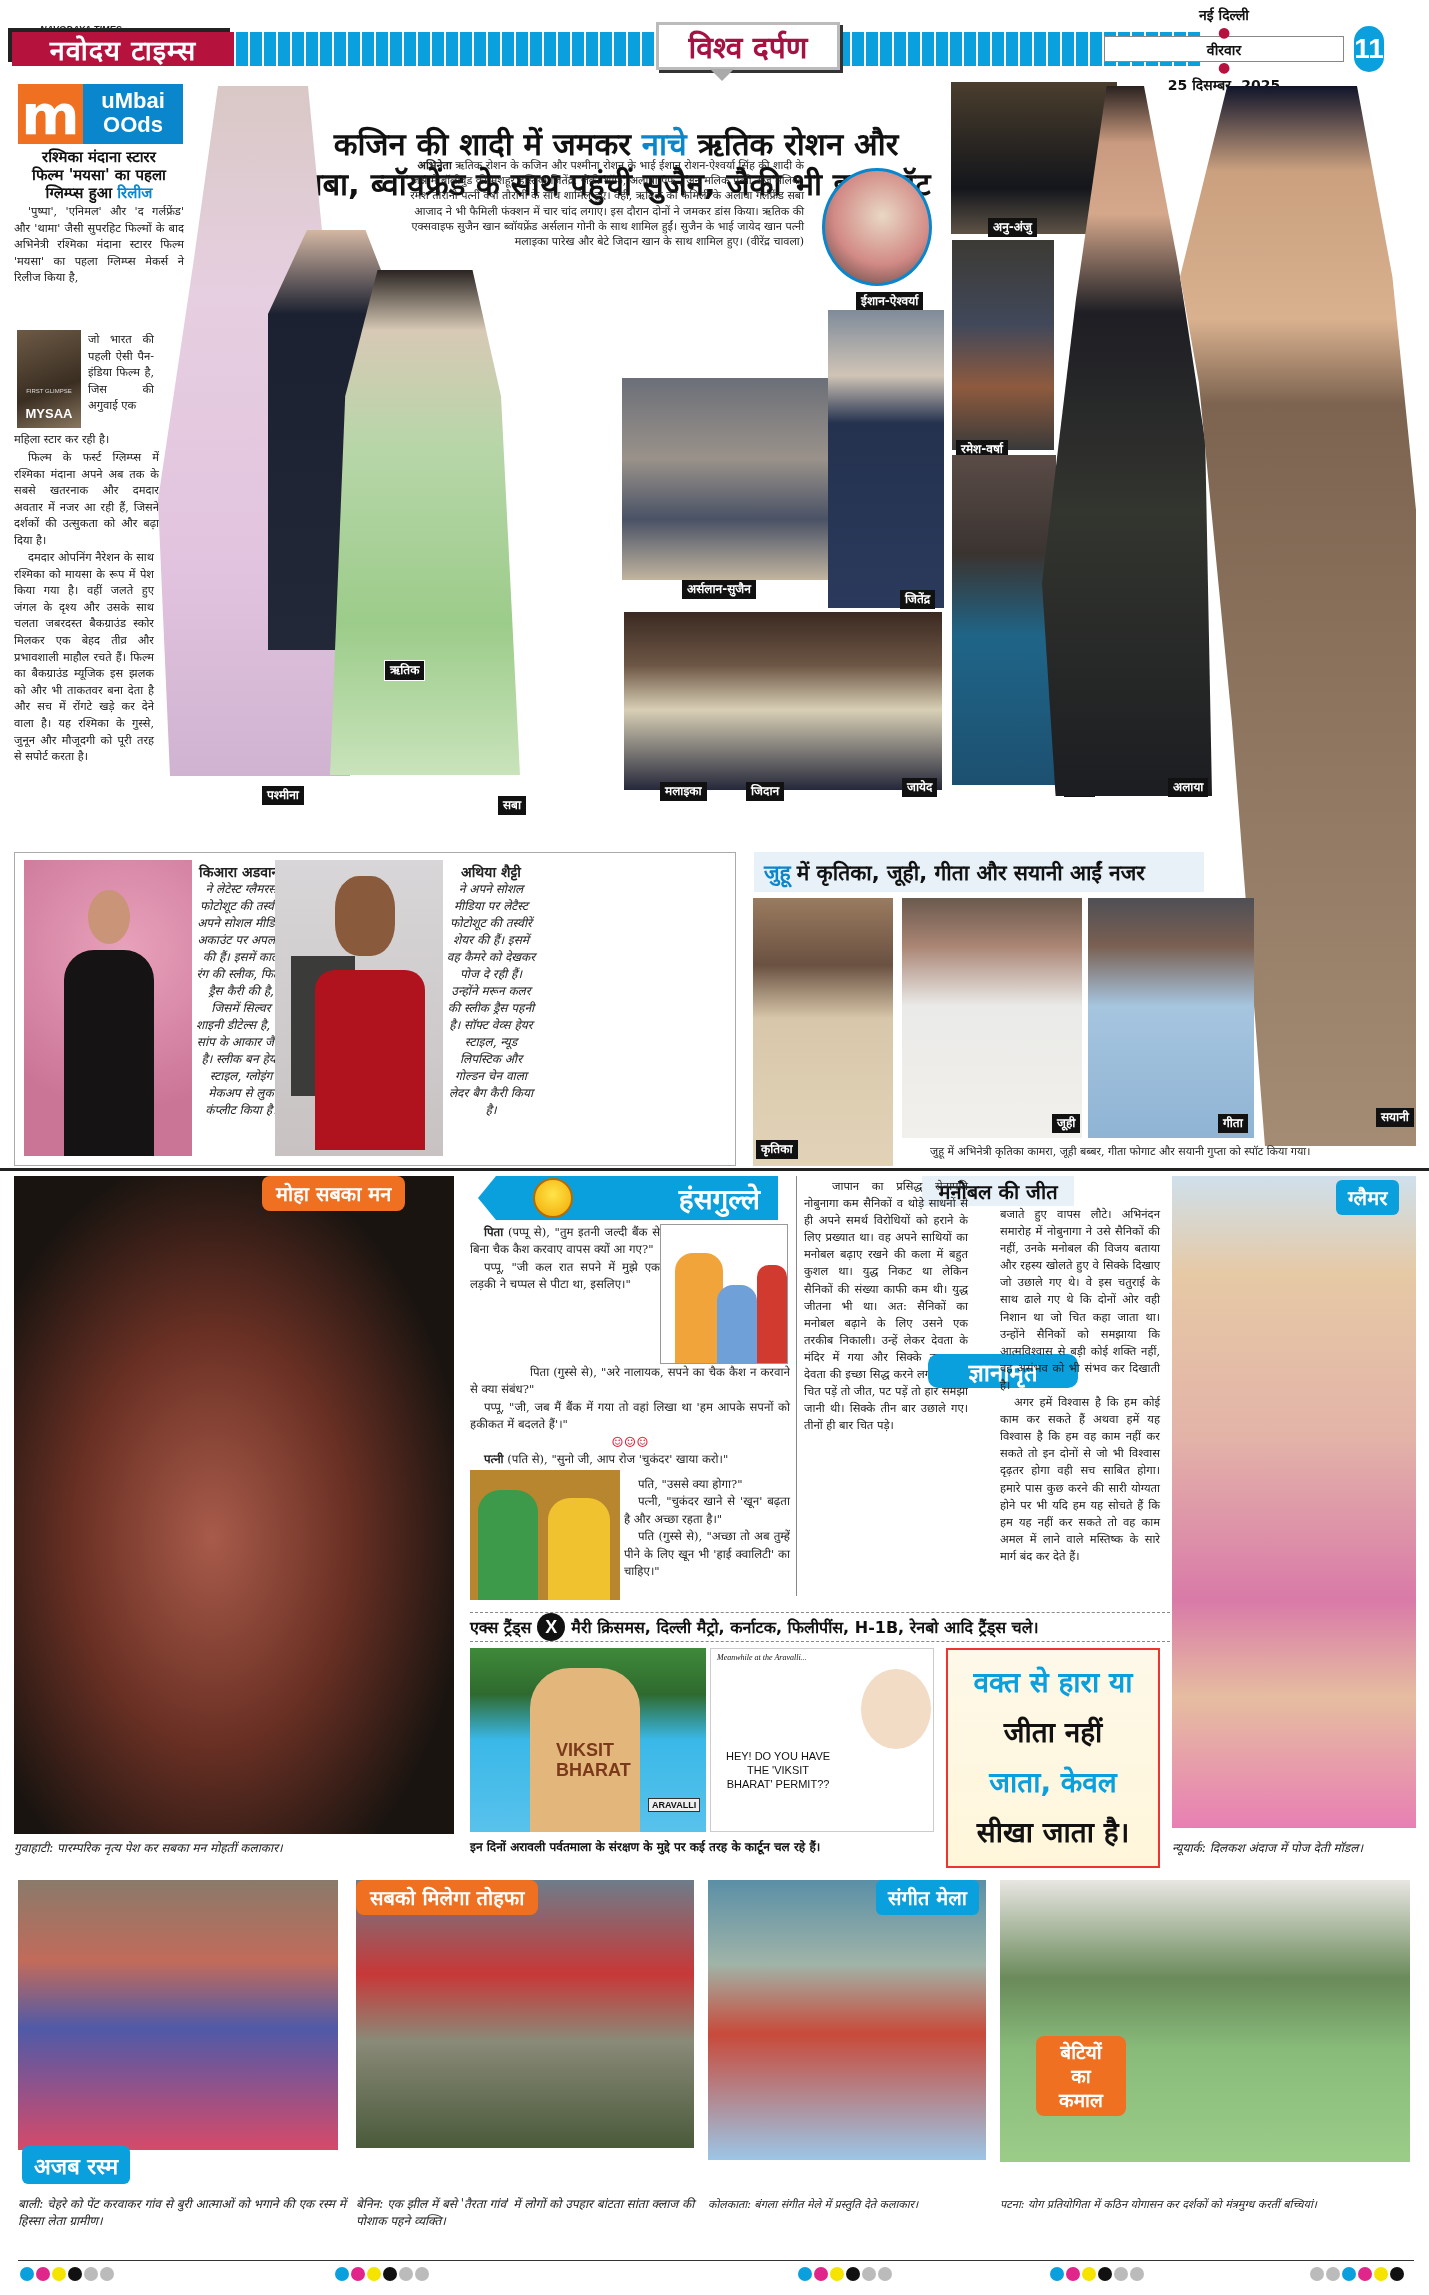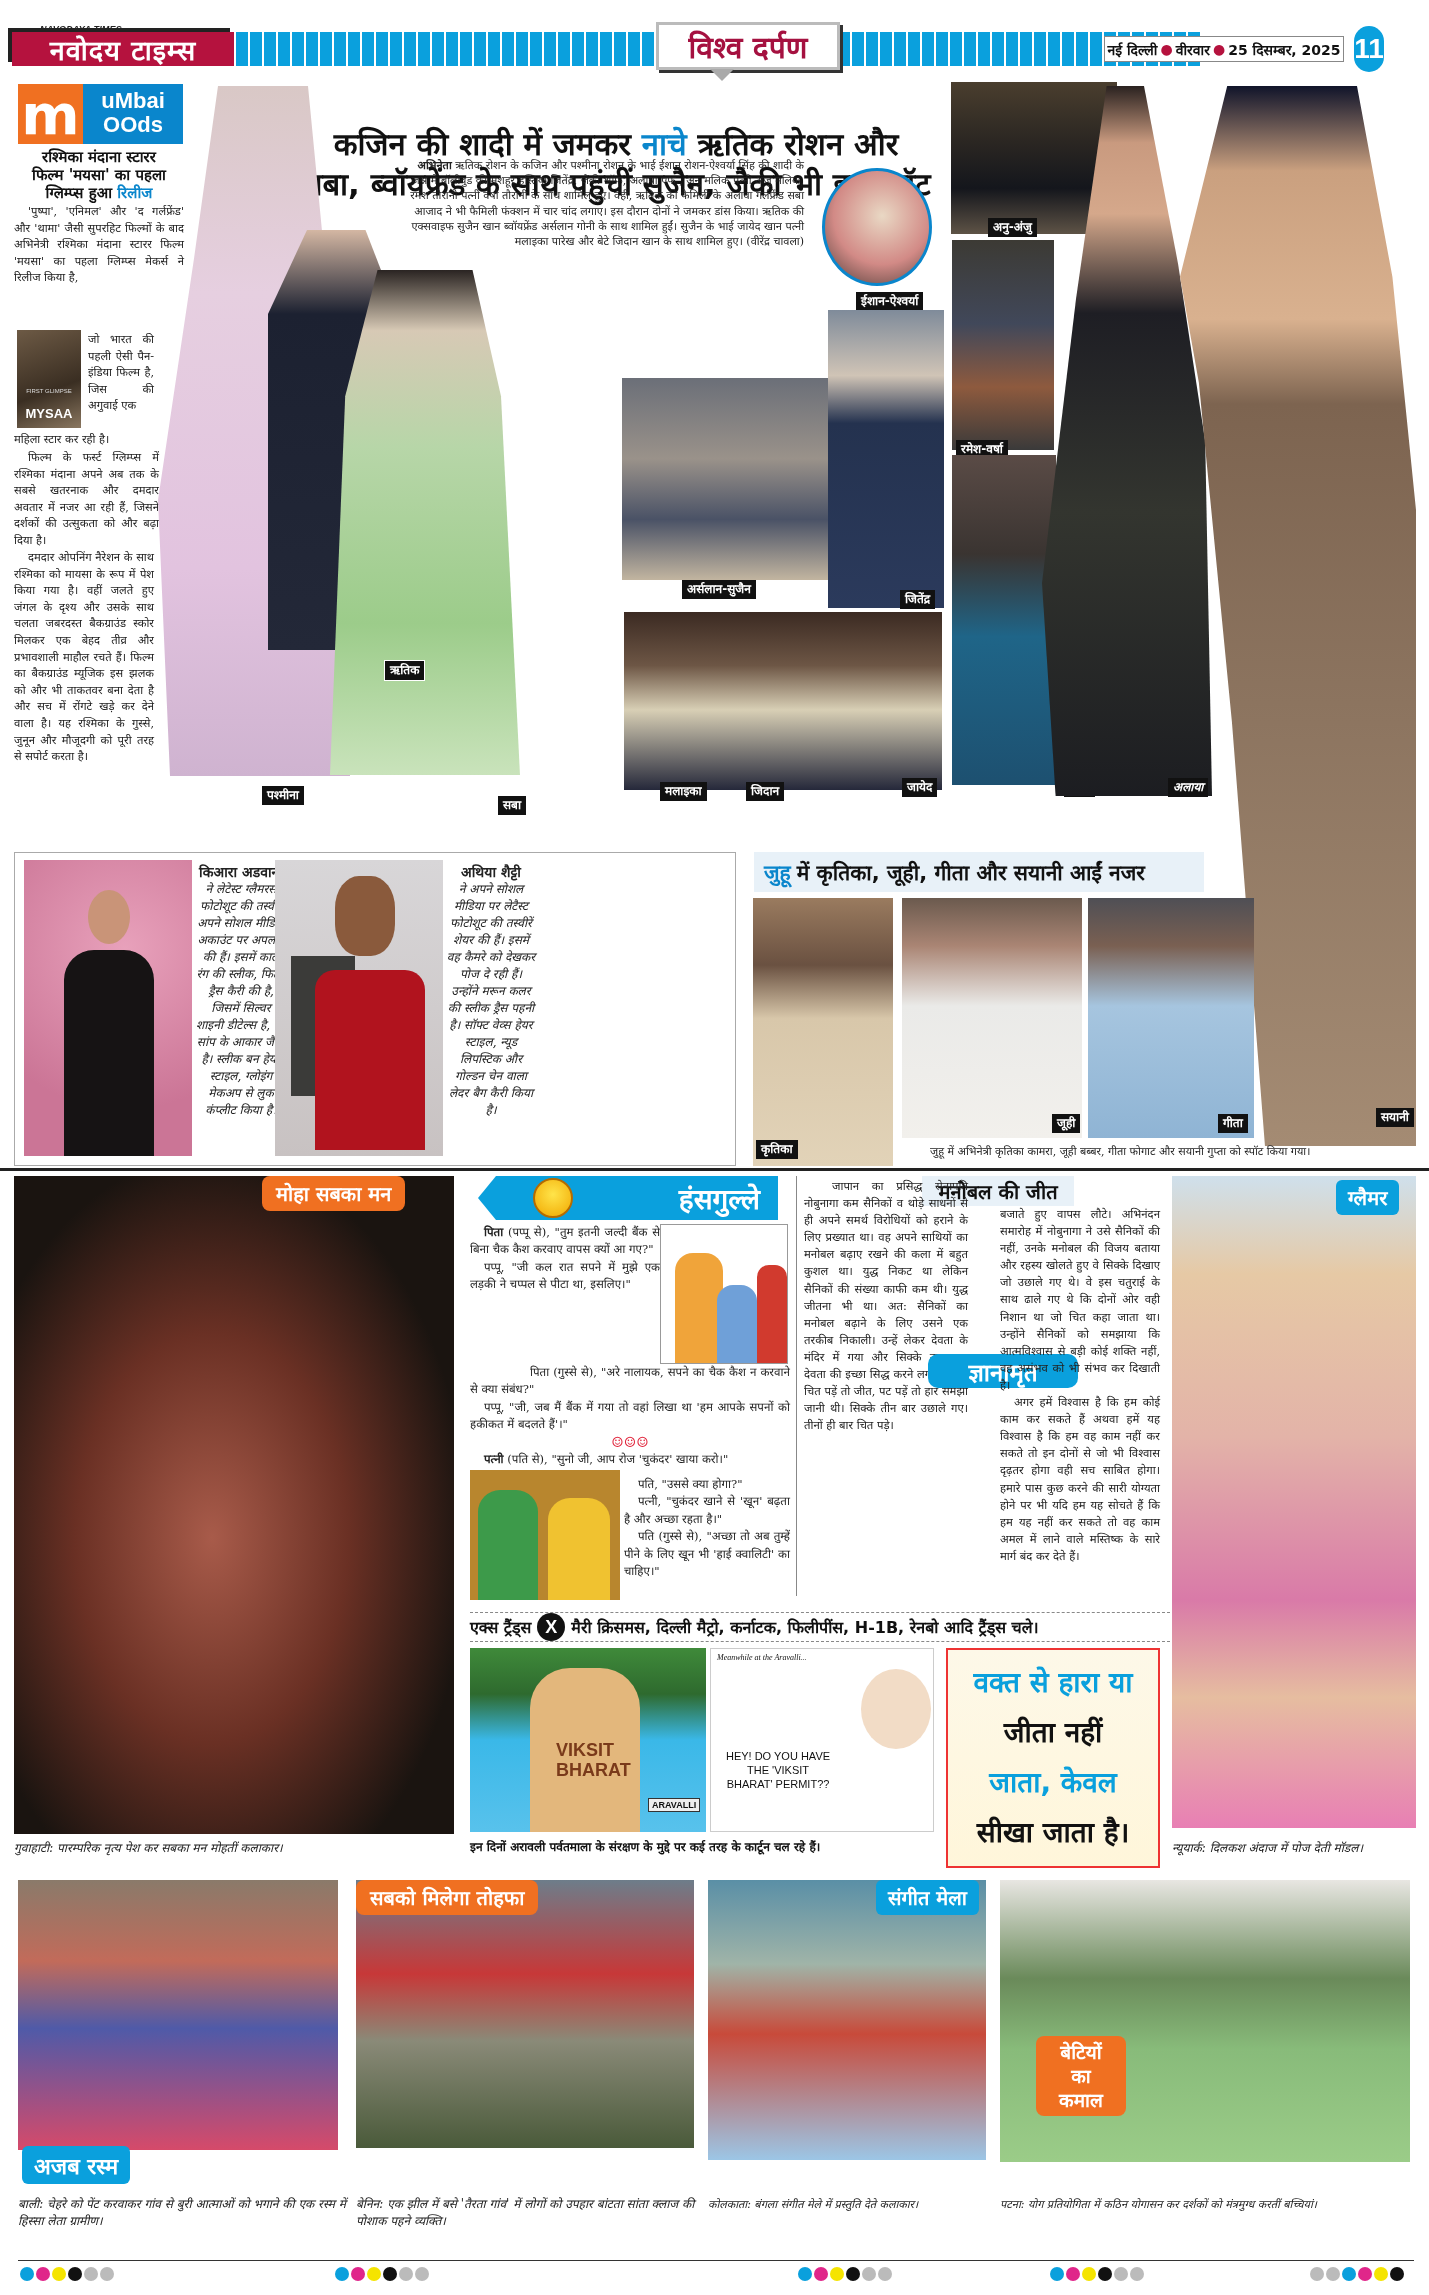--- a/index.html
+++ b/index.html
@@ -12,21 +12,21 @@
   .mast-logo { left: 12px; top: 32px; width: 222px; height: 34px; background: #b5123e; color: #fff;
      font: bold 27px "DejaVu Sans", sans-serif; display:flex; align-items:center; justify-content:center; letter-spacing:1px;
      box-shadow: -4px -4px 0 #222; }
   .stripes { left: 236px; top: 32px; height: 34px; width: 965px;
      background: repeating-linear-gradient(90deg, #0aa0dd 0 12px, #ffffff 12px 14px); }
   .section-title-box { left: 656px; top: 22px; width: 184px; height: 48px; background:#fff; border:3px solid #bbb;
      box-shadow: 3px 3px 0 #333; display:flex; align-items:center; justify-content:center;
      font: bold 30px "DejaVu Sans", sans-serif; color:#a51140; }
   .section-title-tail { left: 710px; top: 69px; width:0; height:0; border-left: 12px solid transparent; border-right: 12px solid transparent; border-top: 12px solid #aaa; }
   .dateline { left: 1104px; top: 36px; width: 240px; height: 26px; background:#fff; border:1px solid #888;
-     font: bold 14px "DejaVu Sans", sans-serif; display:flex; align-items:center; justify-content:center; color:#111; }
+     font: bold 14px "DejaVu Sans", sans-serif; display:flex; align-items:center; justify-content:center; color:#111;flex-direction:column; }
   .dateline .dot { color:#b5123e; margin: 0 3px; }
   .page-num { left: 1354px; top: 26px; width: 30px; height: 46px; border-radius: 15px; background:#0aa0dd; color:#fff;
      font: bold 28px "Liberation Sans", sans-serif; display:flex; align-items:center; justify-content:center; }
 
   
   .photo { position:absolute; overflow:hidden; }
   .cap { position:absolute; background:#111; color:#fff; font: bold 12px "DejaVu Sans", sans-serif; padding: 3px 5px; white-space:nowrap; line-height: 1.1; }
 
   
   .mm-logo { left: 18px; top: 84px; width: 165px; height: 60px; display:flex; }
@@ -149,21 +149,21 @@
 <div class="photo" style="left:951px;top:82px;width:166px;height:152px;background:linear-gradient(180deg,#4a3e2e 0%,#2a2622 40%,#14161c 70%,#5e5346 100%);"></div>
 <div class="cap" style="left:988px;top:218px;">अनु-अंजु</div>
 
 <div class="photo" style="left:952px;top:240px;width:102px;height:210px;background:linear-gradient(180deg,#3c3a34 0%,#41485a 40%,#8e5a3e 70%,#3a3a3a 100%);"></div>
 <div class="cap" style="left:956px;top:440px;">रमेश-वर्षा</div>
 
 <div class="photo" style="left:952px;top:455px;width:104px;height:330px;background:linear-gradient(180deg,#5a4b46 0%,#3a3431 30%,#1f6588 55%,#1d5070 100%);"></div>
 <div class="cap" style="left:1064px;top:778px;">जैकी</div>
 
 <div class="photo" style="left:1042px;top:86px;width:170px;height:710px;background:linear-gradient(180deg,#2a2220 0%,#c99a7f 8%,#d5a88b 18%,#1e1e24 32%,#33352f 60%,#1c1d21 100%);clip-path:polygon(38% 0,60% 0,80% 25%,96% 50%,100% 100%,8% 100%,0 70%,20% 30%);"></div>
-<div class="cap" style="left:1168px;top:778px;font-style:italic;">अलाया</div>
+<div class="cap" style="left:1168px;top:778px;">अलाया</div>
 
 <div class="photo" style="left:1180px;top:86px;width:236px;height:1060px;background:linear-gradient(180deg,#10142a 0%,#caa07f 8%,#d9b18f 22%,#7d6450 30%,#8d7560 60%,#a48b73 100%);clip-path:polygon(20% 0,75% 0,90% 18%,100% 40%,100% 100%,36% 100%,22% 60%,8% 28%,0 18%);"></div>
 <div class="cap" style="left:1376px;top:1108px;">सयानी</div>
 
 <div class="abs celeb-box"></div>
 <div class="photo" style="left:24px;top:860px;width:168px;height:296px;background:radial-gradient(circle at 60% 30%,#e8a1bb,#cb7596 70%);">
   <div class="abs" style="left:40px;top:90px;width:90px;height:210px;background:#161314;border-radius:30px 30px 0 0;"></div>
   <div class="abs" style="left:64px;top:30px;width:42px;height:54px;background:#c99478;border-radius:50%;"></div>
 </div>
 <div class="celeb-text" style="left:196px;top:862px;width:90px;">

